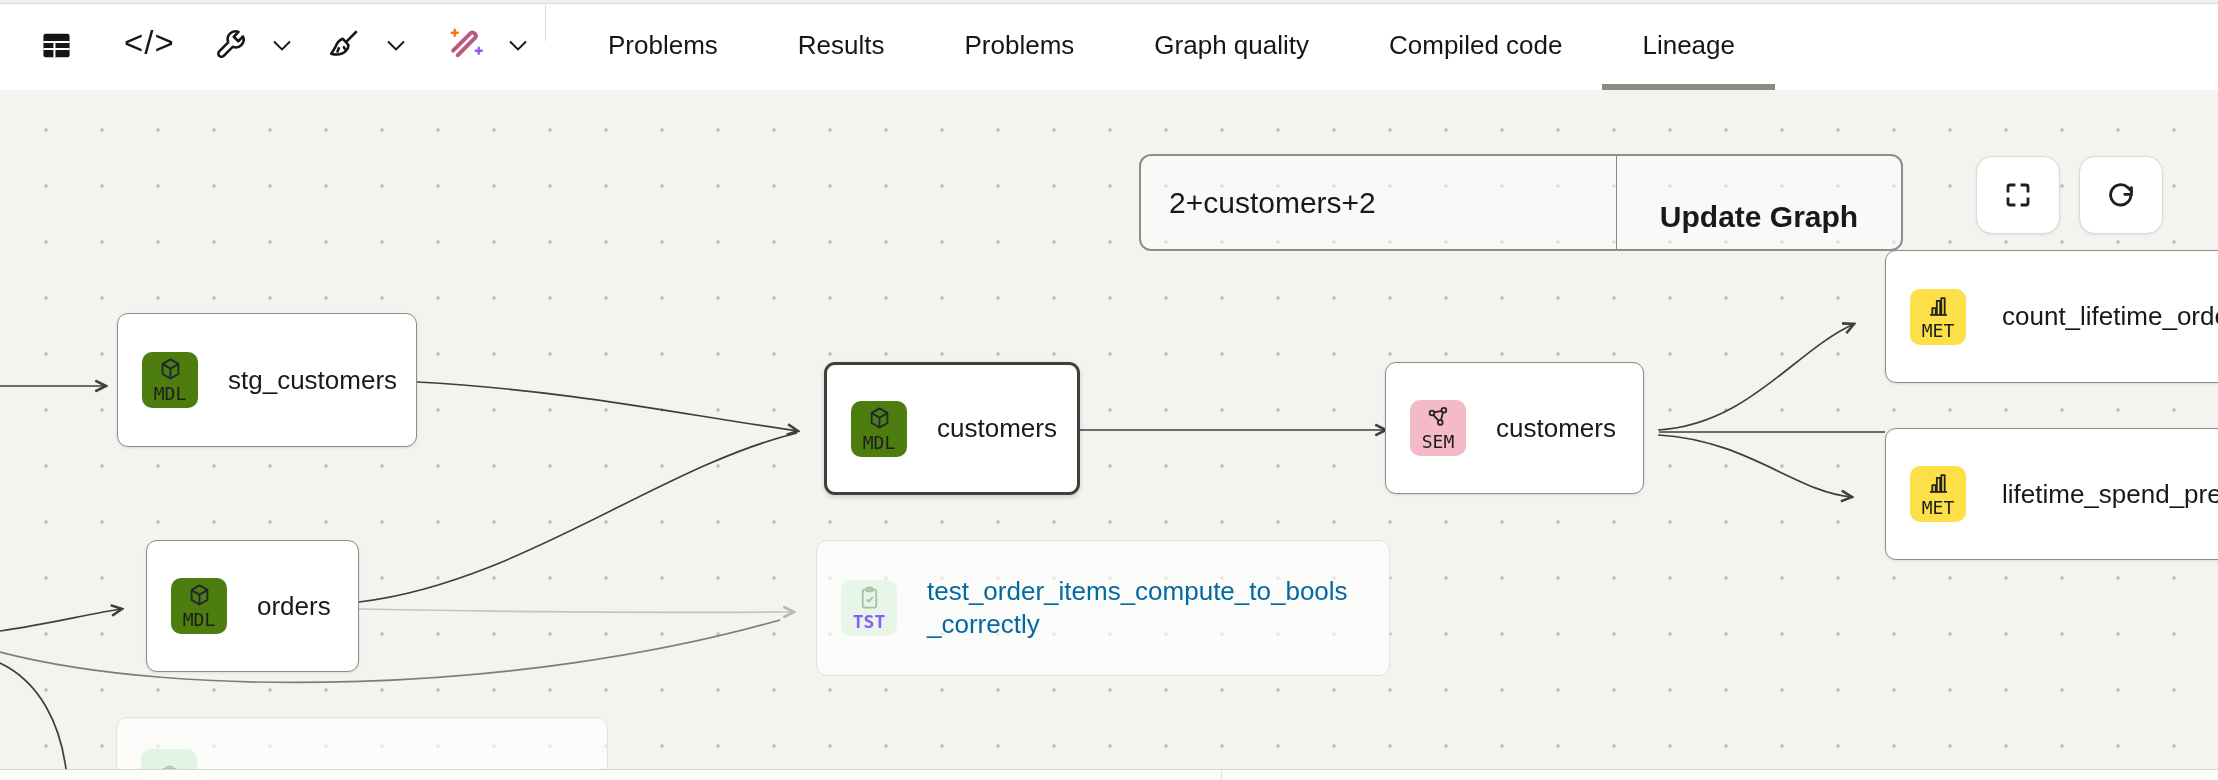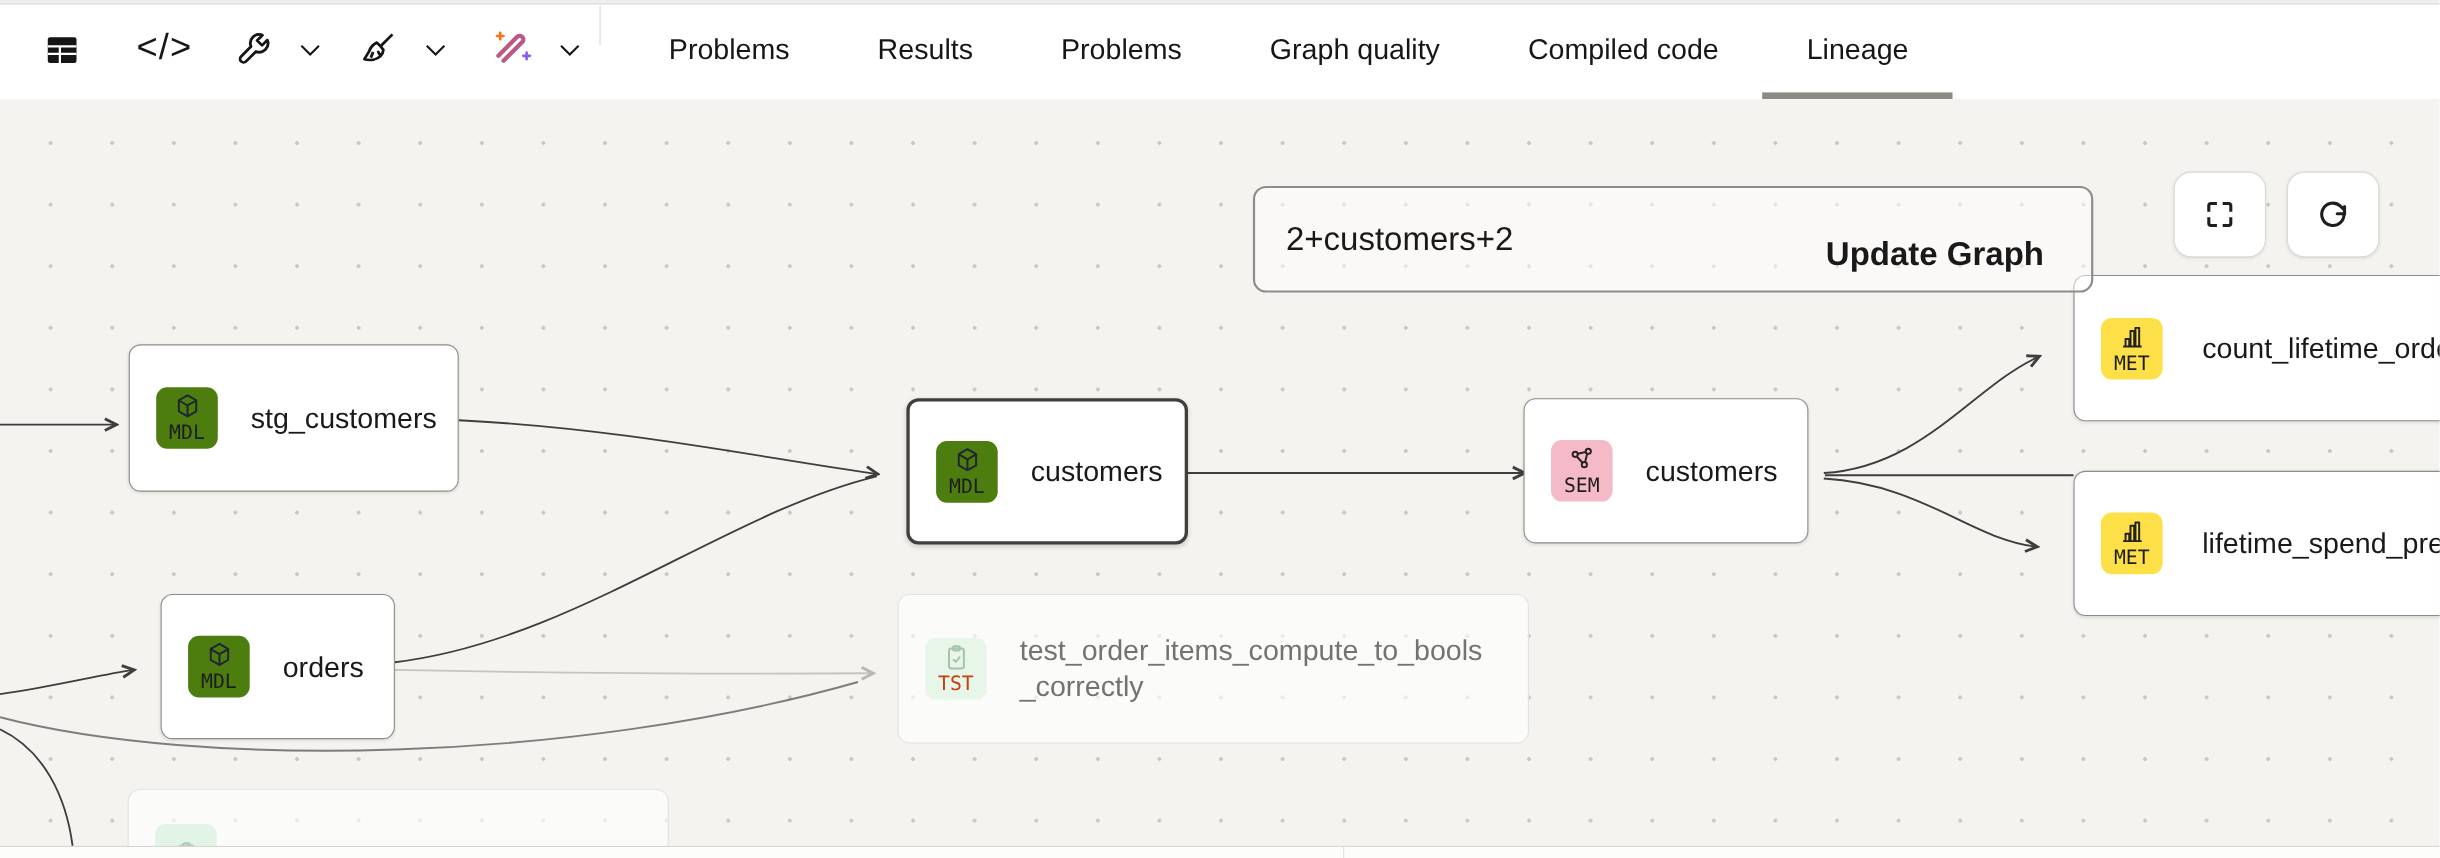--- a/index.html
+++ b/index.html
@@ -37,39 +37,39 @@
     padding-left:24px;z-index:2;box-sizing:border-box;cursor:pointer;}
   .node.selected{border:3px solid #403f3c;box-shadow:0 2px 5px rgba(0,0,0,.16);}
   .badge{width:56px;height:56px;border-radius:10px;flex:none;display:flex;flex-direction:column;
     align-items:center;justify-content:center;font-family:"DejaVu Sans Mono",monospace;
     font-size:18px;line-height:20px;color:#1d1d1d;}
   .badge svg{display:block;margin-bottom:1px;}
   .node-label{font-size:26px;color:#191919;white-space:nowrap;}
   .badge-mdl{background:#4d7c0f;}
   .badge-sem{background:#f5bac7;}
   .badge-met{background:#fde047;}
-  .badge-tst{background:#e7f6e9;color:#c2410c;}
+  .badge-tst{background:#e7f6e9;color:#8b5cf6;font-weight:bold;}
 
   #node-stg{left:117px;top:313px;width:300px;height:134px;}
   #node-orders{left:146px;top:540px;width:213px;height:132px;}
   #node-cust-mdl{left:824px;top:362px;width:256px;height:133px;}
   #node-cust-sem{left:1385px;top:362px;width:259px;height:132px;}
   #node-met1{left:1885px;top:250px;width:430px;height:133px;gap:36px;}
   #node-met2{left:1885px;top:428px;width:430px;height:132px;gap:36px;}
 
   .node.faded{background:rgba(255,255,255,.62);border:1.5px solid #e4e2df;box-shadow:none;}
   #node-tst{left:816px;top:540px;width:574px;height:136px;}
-  #node-tst .node-label{color:#737373;line-height:33px;white-space:normal;}
+  #node-tst .node-label{color:#0369a1;line-height:33px;white-space:normal;}
   #node-partial{left:116px;top:717px;width:492px;height:120px;border-radius:12px;}
   #node-partial .badge{background:#e2f4e5;}
 
   
-  #graph-control{position:absolute;left:1139px;top:169px;width:764px;height:97px;z-index:4;
+  #graph-control{position:absolute;left:1139px;top:154px;width:764px;height:97px;z-index:4;
     border:2px solid #8f8d89;border-radius:12px;background:rgba(255,255,255,.5);
-    display:flex;box-sizing:border-box;overflow:hidden;align-items:center;}
+    display:flex;box-sizing:border-box;overflow:hidden;}
   #graph-filter{flex:1;border:none;outline:none;background:transparent;font-family:"Liberation Sans",sans-serif;
     font-size:30px;color:#191919;padding:0 0 0 28px;}
   #graph-control .divider{width:1.5px;background:#8f8d89;}
   #update-graph{width:284px;border:none;background:transparent;font-family:"Liberation Sans",sans-serif;
     font-size:30px;font-weight:700;color:#191919;cursor:pointer;margin-top:28px;}
 
   .icon-btn{position:absolute;width:82px;height:76px;background:#fff;border:1.5px solid #dbd9d5;
     border-radius:16px;box-shadow:0 1px 3px rgba(0,0,0,.08);display:flex;align-items:center;
     justify-content:center;z-index:4;cursor:pointer;}
   #btn-fullscreen{left:1976px;top:156px;}

